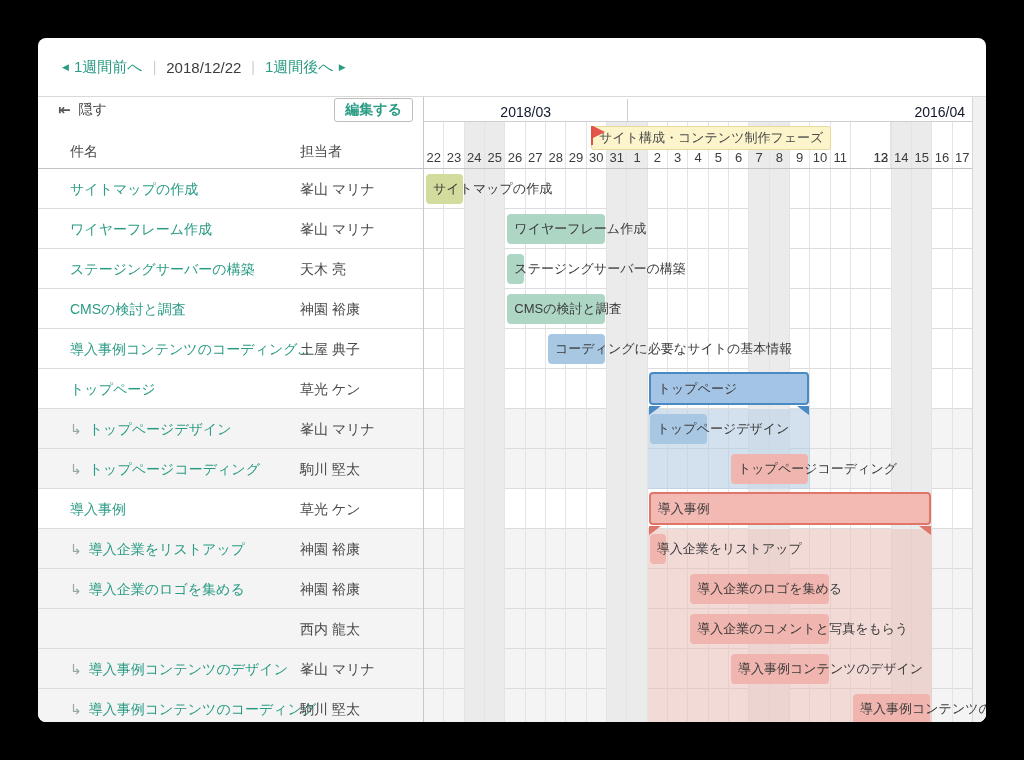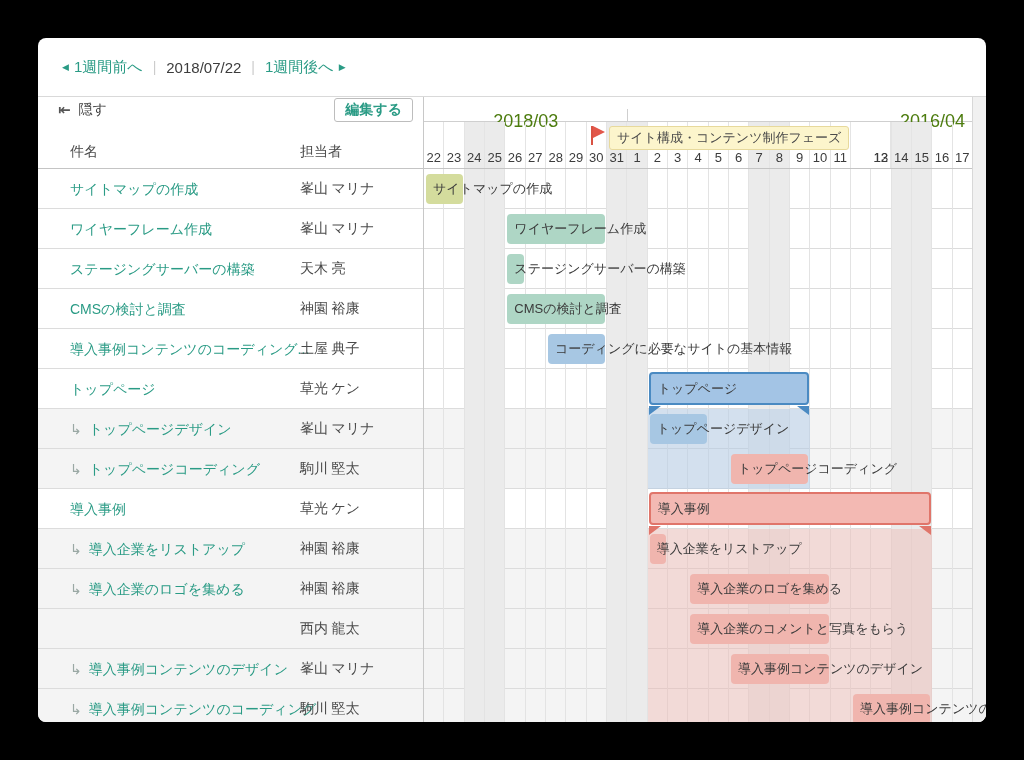--- a/index.html
+++ b/index.html
@@ -28,43 +28,43 @@
   #lpanel { position:absolute; left:0; top:0; width:385px; height:72px; border-bottom:1px solid #c4c4c4; background:#fff; }
   #lp-top { position:absolute; top:0; left:0; right:0; height:25px; display:flex; align-items:center; padding:0 10px 0 20px; }
   #hidebtn { display:flex; align-items:center; gap:8px; font-size:14px; color:#3c3c3c; cursor:pointer; }
   #hidebtn .icn { font-size:15px; color:#555; font-weight:bold; }
   #editbtn { margin-left:auto; border:1px solid #bdbdbd; border-radius:3px; background:#fff;
     color:#2a9b85; font-weight:bold; font-size:14px; padding:2px 10px; cursor:pointer; }
   .colhead { position:absolute; bottom:7px; font-size:14px; color:#4a4a4a; }
 
   #tl { position:absolute; left:385px; top:0; width:549px; height:100%; border-left:1px solid #c8c8c8; }
   #month-row { position:absolute; top:0; left:0; width:100%; height:25px; border-bottom:1px solid #cfcfcf; }
-  .mcell { position:absolute; top:12px; height:25px; font-size:18px; color:#4d7c0f;
+  .mcell { position:absolute; top:2px; height:25px; font-size:14px; color:#0f172a;
     display:flex; align-items:center; justify-content:center; }
   .mcell.right { justify-content:flex-end; padding-right:8px; border-left:1px solid #cfcfcf; }
   #day-row { position:absolute; top:25px; left:0; width:100%; height:47px; border-bottom:1px solid #c4c4c4; }
   .dcol { position:absolute; top:0; height:100%; border-right:1px solid #e4e4e4; }
   .dcol span { position:absolute; bottom:3px; left:0; width:100%; text-align:center; font-size:13px; color:#3c3c3c; }
   .we { background:#ebebeb; }
 
-  #milestone { position:absolute; top:4px; height:22px; z-index:6; display:flex; align-items:flex-start; }
+  #milestone { position:absolute; top:4px; height:22px; z-index:6; display:flex; align-items:flex-start;flex-direction:column; }
   #ms-label { background:#fcf5cc; border:1px solid #e7d99c; border-radius:3px; padding:2px 7px;
     font-size:13px; color:#4a4a4a; white-space:nowrap; }
   #ms-flag { position:relative; width:16px; height:20px; margin-right:2px; }
   #ms-flag .pole { position:absolute; left:0; top:0; width:2px; height:19px; background:#d95243; }
   #ms-flag .pennant { position:absolute; left:2px; top:0; width:0; height:0;
     border-top:6px solid transparent; border-bottom:6px solid transparent; border-left:12px solid #e2574a; }
 
   #rows { position:absolute; top:72px; left:0; right:0; bottom:0; overflow:hidden; }
   .row { position:relative; height:40px; border-bottom:1px solid #dcdcdc; background:#fff; }
   .row.child { background:#f4f4f4; }
   .cname { position:absolute; left:32px; top:0; height:40px; line-height:40px; font-size:14px; white-space:nowrap; }
   .cname .sub { color:#9aa8a4; margin-right:7px; font-size:14px; }
   .cname a { color:#2a9b85; text-decoration:none; cursor:pointer; }
-  .cassg { position:absolute; left:262px; top:0; height:40px; line-height:40px; font-size:14px; color:#4a4a4a; white-space:nowrap;font-family:Liberation Serif, serif; }
+  .cassg { position:absolute; left:262px; top:0; height:40px; line-height:40px; font-size:14px; color:#4a4a4a; white-space:nowrap; }
   .rtl { position:absolute; left:385px; top:0; width:549px; height:40px; border-left:1px solid #c8c8c8; }
   .gcol { position:absolute; top:0; height:100%; border-right:1px solid #e3e3e3; }
   .ovl { position:absolute; top:0; height:40px; z-index:1; }
   .bar { position:absolute; top:5px; height:30px; border-radius:4px; z-index:2; }
   .pbar { position:absolute; top:3px; height:33px; border-radius:4px; border-style:solid; border-width:2px; z-index:3; }
   .wing { position:absolute; width:0; height:0; top:37px; z-index:4; }
   .blabel { position:absolute; top:0; height:40px; line-height:40px; font-size:13px; color:#3b3b3b; white-space:nowrap; z-index:4; }
 
   #scrollstrip { position:absolute; right:0; top:0; bottom:0; width:14px; background:#f1f1f1; border-left:1px solid #d8d8d8; }
 </style>
@@ -73,21 +73,21 @@
 
 <div id="card">
 
   <div id="toolbar">
     <div class="nav">
       <a>
         <span class="tri">◀</span>
         <span>1週間前へ</span>
       </a>
       <span class="sep">|</span>
-      <span class="date">2018/07/22</span>
+      <span class="date">2018/12/22</span>
       <span class="sep">|</span>
       <a>
         <span>1週間後へ</span>
         <span class="tri">▶</span>
       </a>
     </div>
   </div>
 
   <div id="grid">
 

